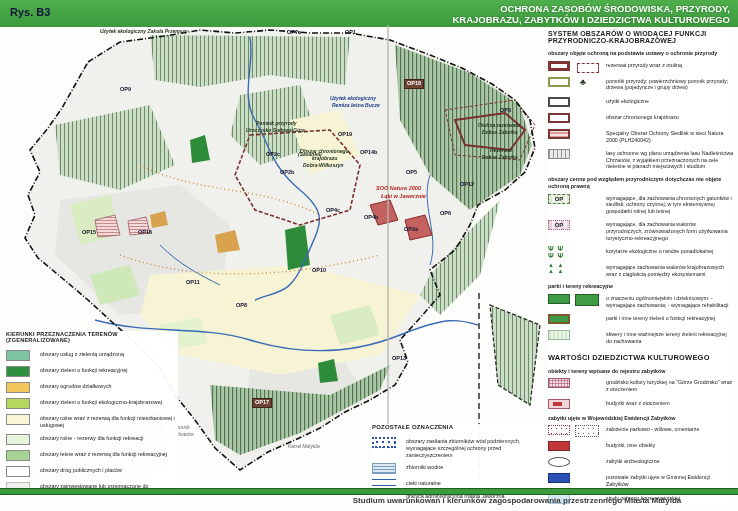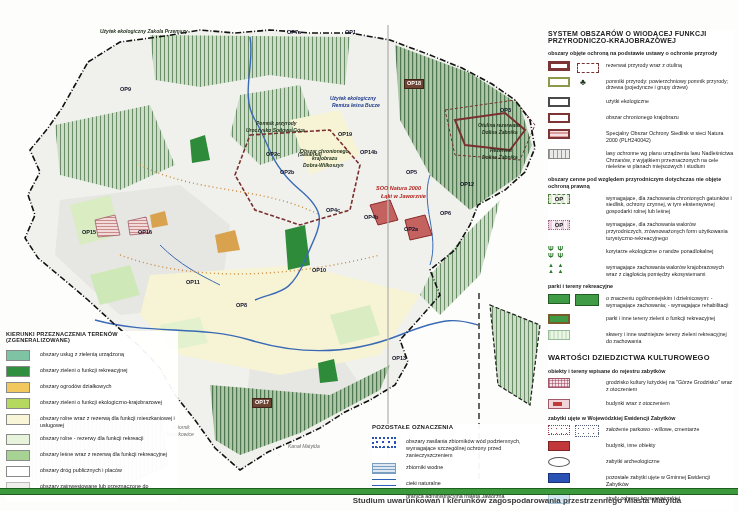--- a/index.html
+++ b/index.html
@@ -88,20 +88,27 @@
   .sw-granica{border:none;height:3px;border-top:2px dashed #333;background:none;}
   
   .footbar{position:absolute;left:0;top:488px;width:738px;height:5px;background:#3c9a3c;border-top:1px solid #1e5e1e;border-bottom:1px solid #1e5e1e;}
   .caption{position:absolute;left:300px;top:496px;width:434px;text-align:center;font-weight:bold;font-size:8px;color:#3a3a3a;}
 </style>
 </head>
 <body>
 
 <div class="page">
 
+  <div class="topbar">
+    <div class="figlabel">Rys. B3</div>
+    <div class="maptitle">
+      <div>OCHRONA ZASOBÓW ŚRODOWISKA, PRZYRODY,</div>
+      <div>KRAJOBRAZU, ZABYTKÓW I DZIEDZICTWA KULTUROWEGO</div>
+    </div>
+  </div>
 
   <div class="mapwrap">
     <svg width="546" height="465" viewBox="0 0 546 465">
       <defs>
         <pattern id="pForest" width="4" height="4" patternUnits="userSpaceOnUse">
           <rect width="4" height="4" fill="#ccdcc6"></rect>
             <rect width="1" height="4" fill="#6a8f68"></rect>
         </pattern>
         <pattern id="pForestD" width="4" height="4" patternUnits="userSpaceOnUse">
           <rect width="4" height="4" fill="#aec6a8"></rect>

